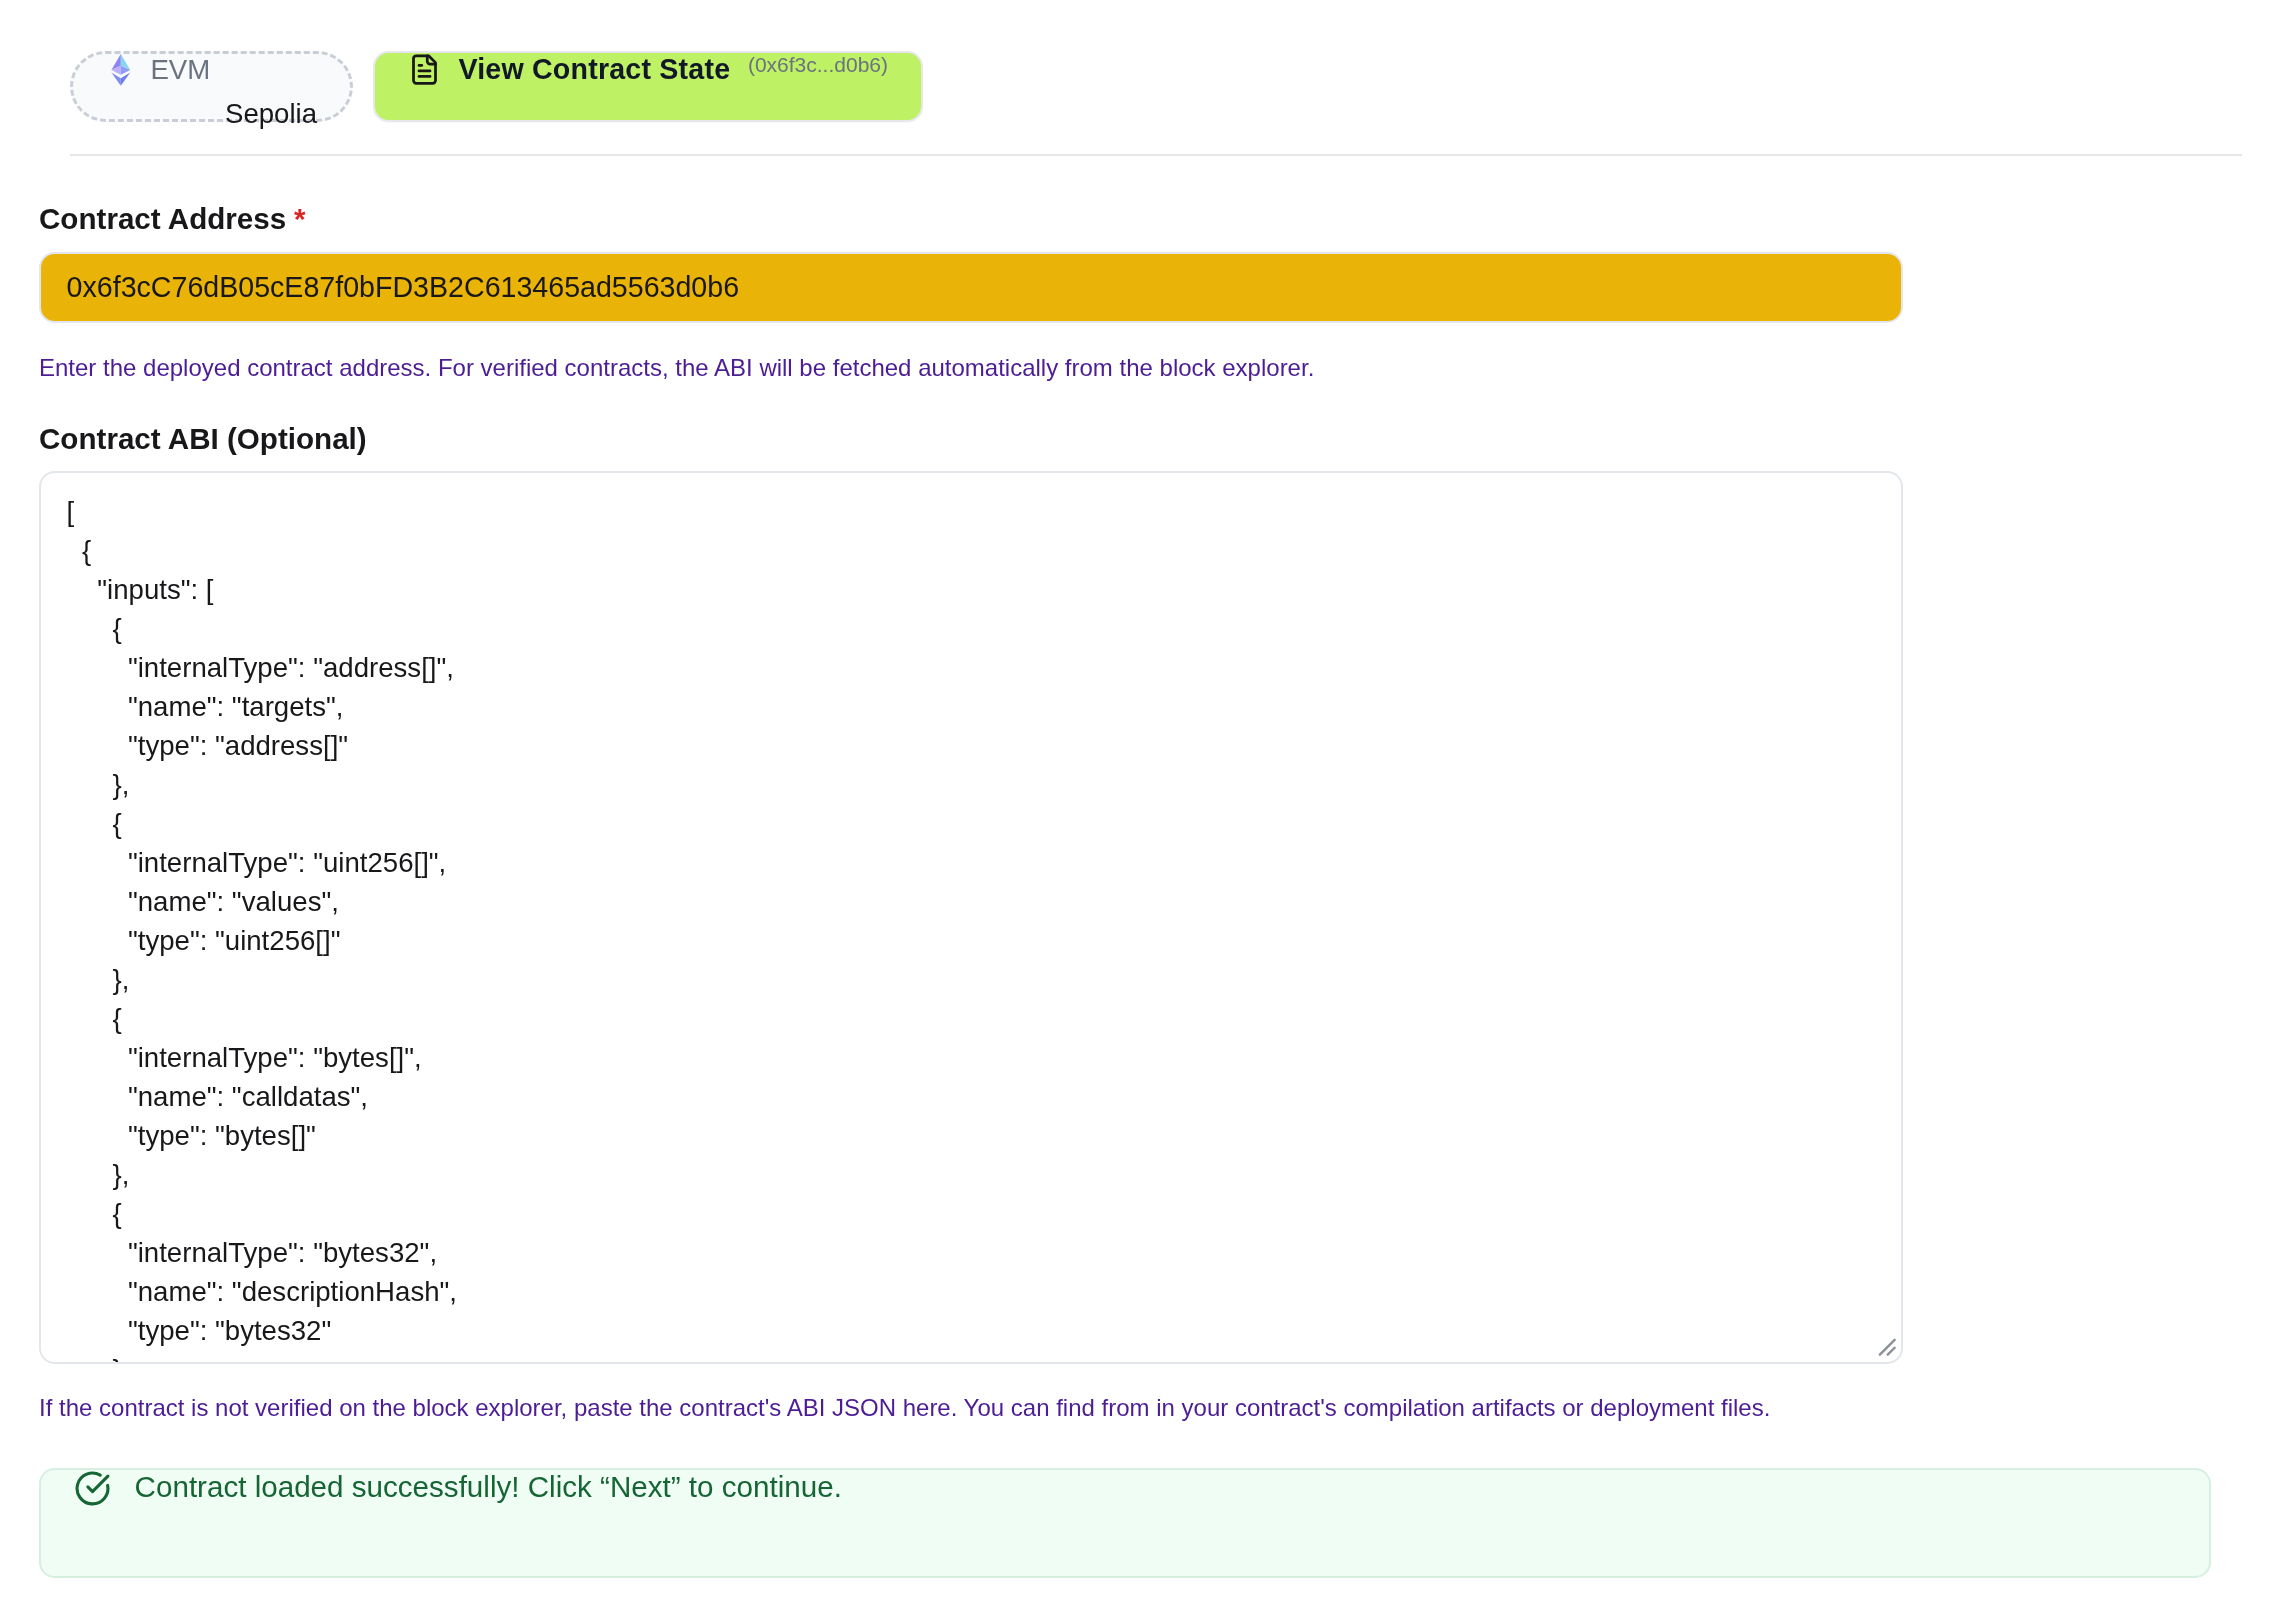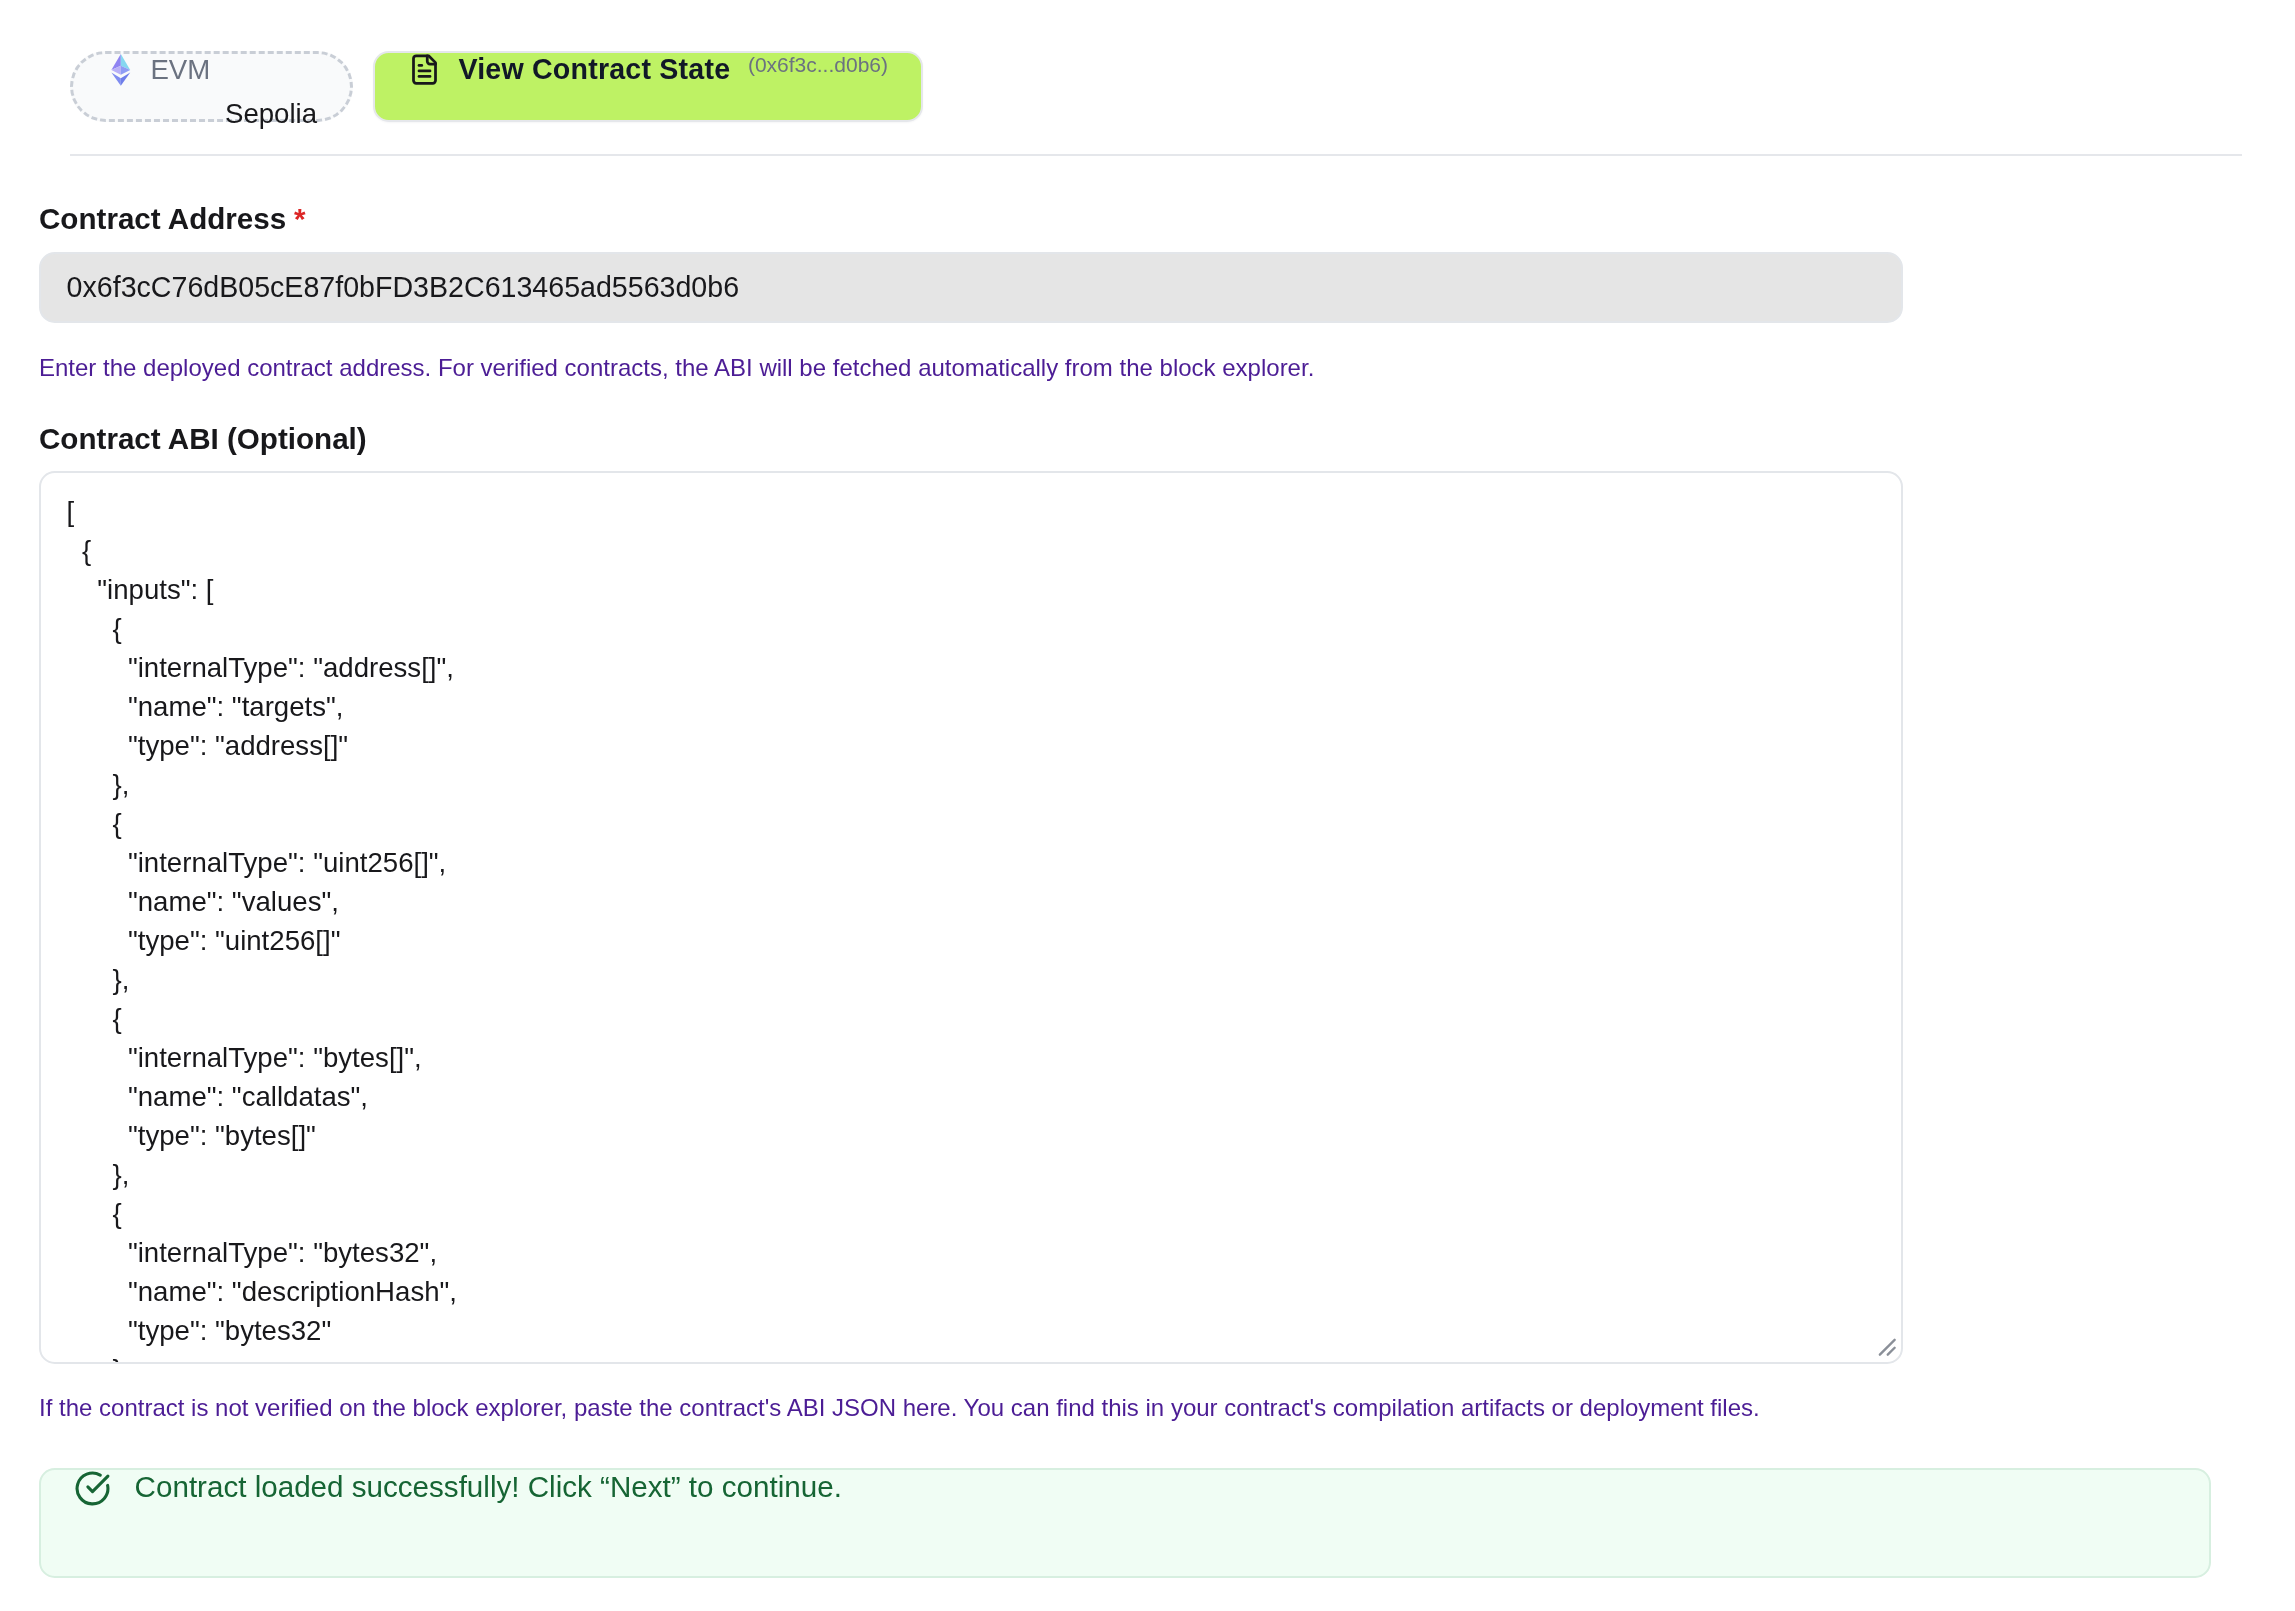--- a/index.html
+++ b/index.html
@@ -27,21 +27,21 @@
   .chip-action .title{font-size:28.6px;font-weight:600;color:#111827;letter-spacing:0.2px;}
   .chip-action .addr{font-size:21px;color:#6b7280;}
 
   .divider{height:2px;background:#e5e7eb;margin:31.5px 0 0 70px;width:2172px;}
 
   
   .field-label{margin-top:46px;font-size:29.6px;font-weight:600;color:#18181b;}
   .req{color:#dc2626;margin-left:7.9px;font-weight:600;}
   .text-input{
     display:block;box-sizing:border-box;margin-top:16.7px;width:100%;height:71px;
-    border:2px solid #e3e6ea;border-radius:15.8px;background:#e5e5e5;
+    border:2px solid #e3e6ea;border-radius:15.8px;background:#eab308;
     font-family:"Liberation Sans",sans-serif;font-size:28.6px;color:#18181b;
     padding:0 25.6px;outline:none;
   }
   .help{margin-top:26.6px;font-size:24px;color:#4c1d95;line-height:35px;}
   .label-abi{margin-top:37px;}
   .abi-wrap{position:relative;margin-top:14.8px;}
   .abi-textarea{
     display:block;box-sizing:border-box;width:100%;height:893px;
     border:2px solid #e3e6ea;border-radius:15.8px;background:#fff;
     font-family:"Liberation Sans",sans-serif;font-size:27.6px;line-height:39px;color:#18181b;
@@ -128,21 +128,21 @@
         "name": "descriptionHash",
         "type": "bytes32"
       },</textarea>
     <span class="resize-handle">
       <svg width="27.6" height="27.6" viewBox="0 0 28 28" fill="none" stroke="#8a8f98" stroke-width="2.4" stroke-linecap="round">
         <path d="M10 25 L25 10"></path>
           <path d="M18 25 L25 18"></path>
       </svg>
     </span>
   </div>
-  <div class="help">If the contract is not verified on the block explorer, paste the contract's ABI JSON here. You can find this in your contract's compilation artifacts or deployment files.</div>
+  <div class="help">If the contract is not verified on the block explorer, paste the contract's ABI JSON here. You can find from in your contract's compilation artifacts or deployment files.</div>
 
   <div class="banner">
     <span>
       <svg width="37" height="37" viewBox="0 0 24 24" fill="none" stroke="#166534" stroke-width="2" stroke-linecap="round" stroke-linejoin="round">
         <path d="M21.801 10A10 10 0 1 1 17 3.335"></path>
         <path d="m9 11 3 3L22 4"></path>
       </svg>
     </span>
     <span class="msg">Contract loaded successfully! Click “Next” to continue.</span>
   </div>

